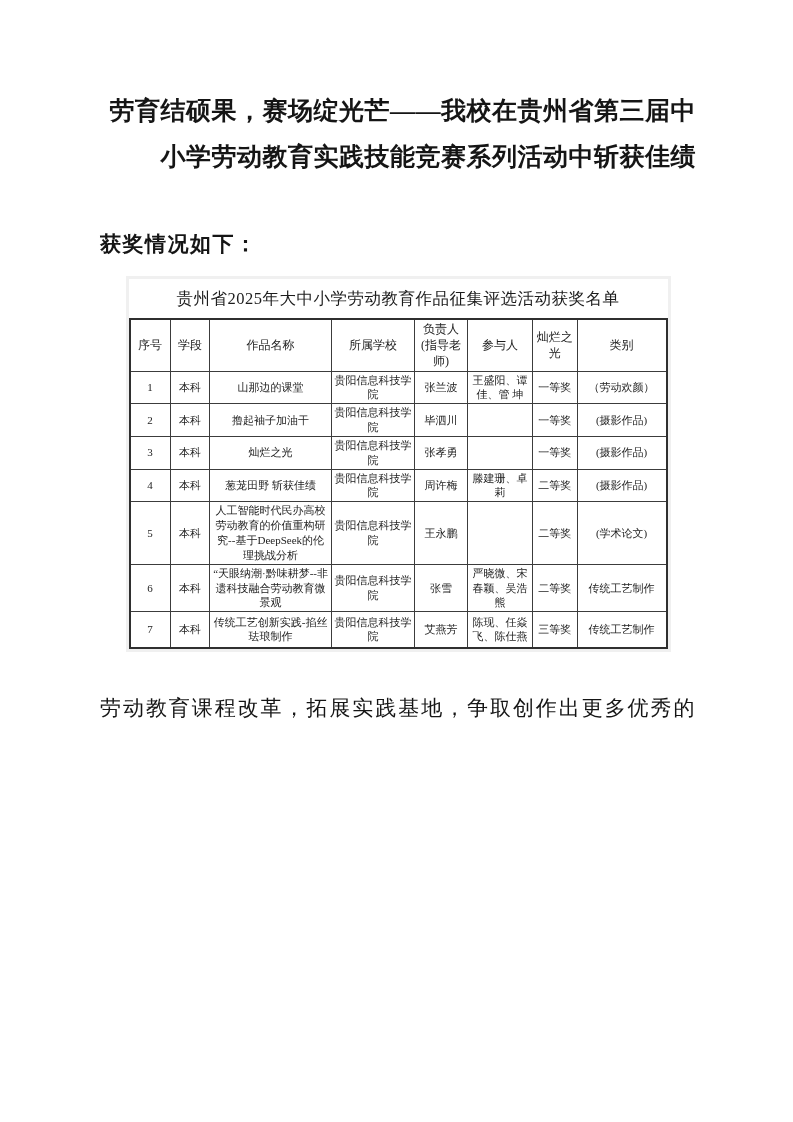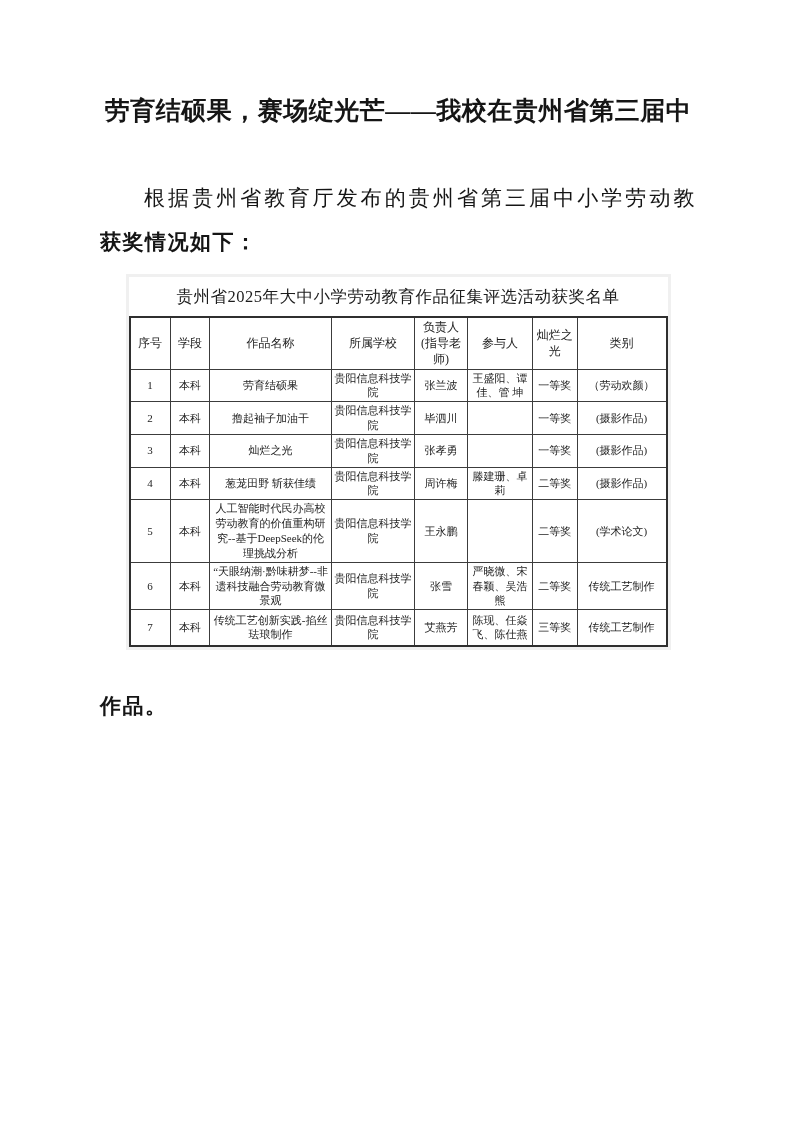--- a/index.html
+++ b/index.html
@@ -7,21 +7,21 @@
     width:793px; height:1122px;
     background:#ffffff;
     font-family:"Liberation Serif","DejaVu Serif",serif;
     color:#151515;
     overflow:hidden;
   }
   .content { padding:88px 97px 0 100px; }
 
   
   .doc-title { text-align:center; font-weight:bold; font-size:25px; line-height:46px; letter-spacing:0.5px; }
-  .doc-title .t-line { text-align:center;font-family:Liberation Serif, serif; }
+  .doc-title .t-line { text-align:right;font-family:Liberation Serif, serif; }
 
   
   .para { font-size:21px; margin:0; }
   .para .p-line {
     line-height:44px;
     letter-spacing:1.5px;
     text-align:justify;
     text-align-last:justify;
   }
   .para .p-line.first { text-indent:44px; }
@@ -58,24 +58,24 @@
   tr.h16 { height:16px; } tr.h54 { height:54px; }
   tr.h36 { height:36px; }
 </style>
 </head>
 <body>
 
 <div class="content">
 
   <div class="doc-title">
     <div class="t-line">劳育结硕果，赛场绽光芒——我校在贵州省第三届中</div>
+    <div class="t-line">小学劳动教育实践技能竞赛系列活动中斩获佳绩</div>
   </div>
 
   <div class="para para1">
-    <div class="p-line first">根据贵州省教育厅发布的贵州省第三届中小学劳动教</div>
     <div class="p-line last">获奖情况如下：</div>
   </div>
 
   <div class="table-figure">
     <div class="table-inner">
       <div class="awards-title">贵州省2025年大中小学劳动教育作品征集评选活动获奖名单</div>
       <table class="awards">
         <colgroup>
           <col style="width:40px">
             <col style="width:39px">
@@ -95,21 +95,21 @@
             <th>负责人(指导老师)</th>
             <th>参与人</th>
             <th>灿烂之光</th>
             <th>类别</th>
           </tr>
         </thead>
         <tbody>
           <tr class="h32">
             <td>1</td>
             <td>本科</td>
-            <td>劳育结硕果</td>
+            <td>山那边的课堂</td>
             <td>贵阳信息科技学院</td>
             <td>张兰波</td>
             <td>王盛阳、谭 佳、管 坤</td>
             <td>一等奖</td>
             <td>（劳动欢颜）</td>
           </tr>
           <tr class="h16">
             <td>2</td>
             <td>本科</td>
             <td>撸起袖子加油干</td>
@@ -168,16 +168,16 @@
             <td>陈现、任焱飞、陈仕燕</td>
             <td>三等奖</td>
             <td>传统工艺制作</td>
           </tr>
         </tbody>
       </table>
     </div>
   </div>
 
   <div class="para para2">
-    <div class="p-line last">作品。</div>
+    <div class="p-line">劳动教育课程改革，拓展实践基地，争取创作出更多优秀的</div>
   </div>
 
 </div>
 
 </body></html>

